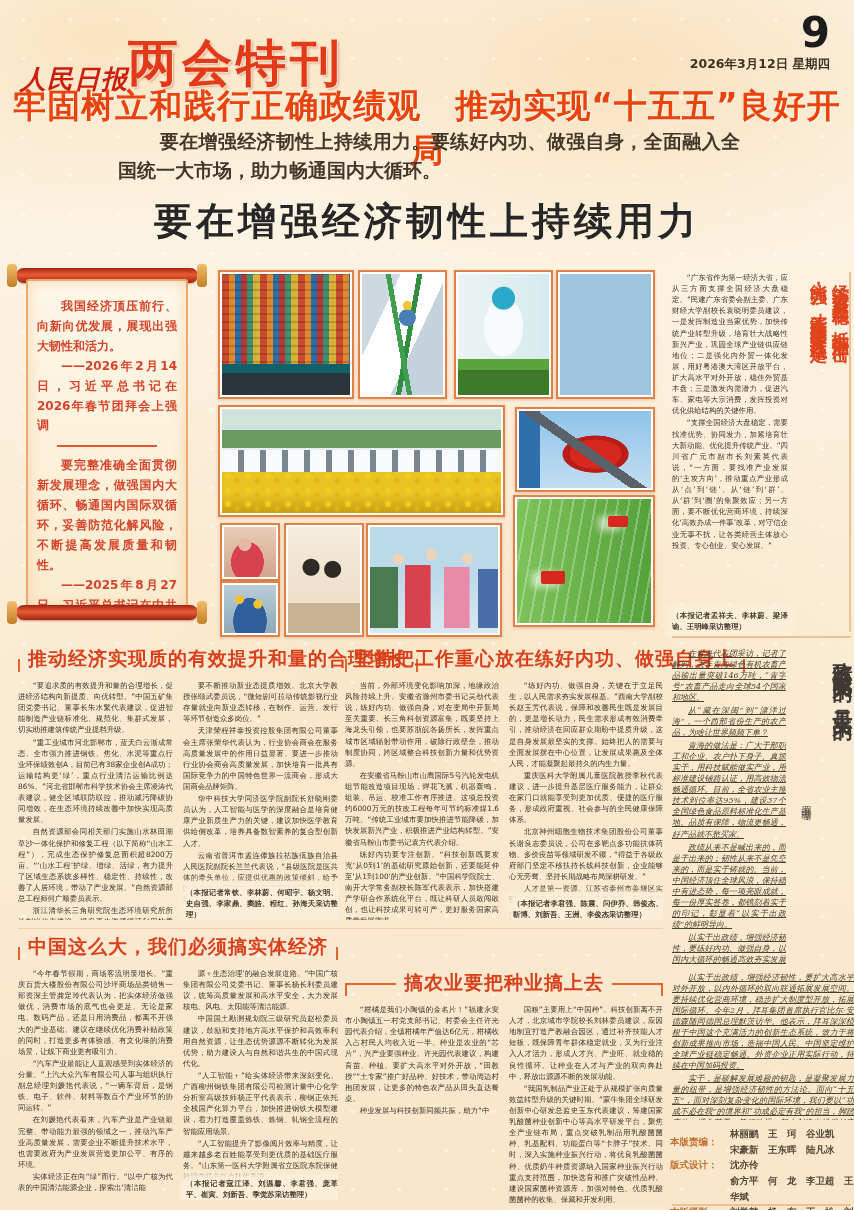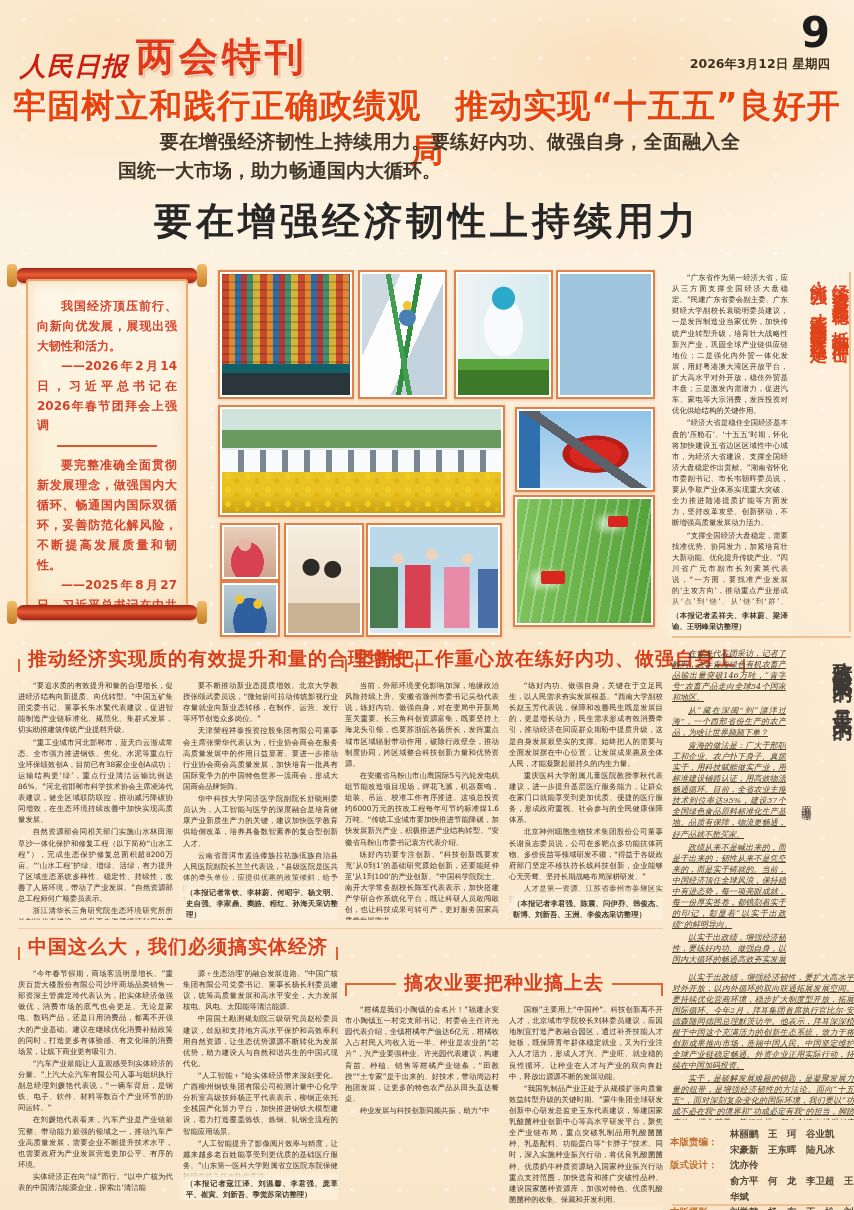--- a/index.html
+++ b/index.html
@@ -10,22 +10,22 @@
       radial-gradient(620px 300px at 72% 5%, rgba(246,198,138,.45), transparent 70%),
       radial-gradient(520px 280px at 12% 3%, rgba(248,212,162,.55), transparent 70%),
       radial-gradient(700px 400px at 50% 55%, rgba(250,224,186,.5), transparent 75%),
       linear-gradient(180deg,#fdf7ea 0%,#fcefdb 35%,#f9e6ca 100%);
     background-size:47px 39px,auto,auto,auto,auto;}
   .abs{position:absolute;}
 
   
   .paper-name{font-family:"DejaVu Serif",serif;font-style:italic;font-weight:700;
     font-size:26px;color:#cc1d0f;letter-spacing:1px;}
-  .edition{font-size:39px;font-weight:900;color:#e23a18;letter-spacing:4px;
-    text-shadow:1px 1px 0 rgba(255,255,255,.6),2px 2px 2px rgba(190,60,10,.35);margin-left:8px;}
+  .edition{font-size:50px;font-weight:900;color:#e23a18;letter-spacing:4px;
+    text-shadow:1px 1px 0 rgba(255,255,255,.6),2px 2px 2px rgba(190,60,10,.35);}
   .page-number{font-size:42px;font-weight:700;color:#1c1c1c;line-height:1;text-align:right;}
   .page-date{font-size:12.5px;font-weight:700;color:#3e3120;margin-top:2px;text-align:right;}
 
   .banner-headline{left:0;right:0;top:84px;text-align:center;font-size:33px;font-weight:900;
     color:#e8430c;letter-spacing:1px;text-shadow:1px 1px 0 rgba(255,255,255,.65);}
   .banner-sub{left:118px;top:127px;width:622px;font-size:19px;font-weight:700;color:#42382a;
     line-height:1.55;text-indent:2.2em;text-align:justify;}
   .section-title{left:0;right:0;top:196px;text-align:center;font-size:38px;font-weight:900;
     color:#262626;letter-spacing:4px;}
 
@@ -215,21 +215,20 @@
       <div class="im im-rice">
         <div class="machine" style="left:68%;top:14%;width:20px;height:11px;"></div>
         <div class="machine" style="left:18%;top:58%;width:24px;height:13px;"></div>
       </div>
     </div>
   </div>
 
   <div class="abs" style="left:672px;top:270px;width:180px;height:362px;">
     <div class="abs small-body" style="left:0;top:2px;width:116px;height:358px;overflow:hidden;">
         <p>“广东省作为第一经济大省，应从三方面支撑全国经济大盘稳定。”民建广东省委会副主委、广东财经大学副校长袁晓明委员建议，一是发挥制造业当家优势，加快传统产业转型升级，培育壮大战略性新兴产业，巩固全球产业链供应链地位；二是强化内外贸一体化发展，用好粤港澳大湾区开放平台，扩大高水平对外开放，稳住外贸基本盘；三是激发内需潜力，促进汽车、家电等大宗消费，发挥投资对优化供给结构的关键作用。</p>
-        <p>“经济大省是稳住全国经济基本盘的‘压舱石’。‘十五五’时期，怀化将加快建设五省边区区域性中心城市，为经济大省建设、支撑全国经济大盘稳定作出贡献。”湖南省怀化市委副书记、市长韦朝晖委员说，要从争取产业体系实现重大突破、全力推进陆港提质扩能等方面发力，坚持改革攻坚、创新驱动，不断增强高质量发展动力活力。</p>
         <p>“支撑全国经济大盘稳定，需要找准优势、协同发力，加紧培育壮大新动能、优化提升传统产业。”四川省广元市副市长刘素英代表说，“一方面，要找准产业发展的‘主攻方向’，推动重点产业形成从‘点’到‘链’、从‘链’到‘群’、从‘群’到‘圈’的集聚效应；另一方面，要不断优化营商环境，持续深化‘高效办成一件事’改革，对守信企业无事不扰，让各类经营主体放心投资、专心创业、安心发展。”</p>
       </div>
     <p class="byline abs" style="left:0;bottom:0;width:116px;">（本报记者孟祥夫、李林蔚、梁泽谕、王明峰采访整理）</p>
     <div class="abs v-headline econ-head">
       <span>经济大省发展底盘稳、抵御外部冲击</span>
       <span>能力强，才能支撑全国经济大盘稳定</span>
     </div>
   </div>
   <div class="abs rule" style="left:849px;top:272px;width:2px;height:360px;"></div>
   <div class="abs rule" style="left:672px;top:636px;width:179px;height:2px;"></div>
@@ -321,21 +320,21 @@
   </div>
 
   <div class="article" style="left:345px;top:934px;width:318px;height:272px;margin-top:36px;">
     <div class="a-head">
       <span class="tick tick-l"></span>
       <h3>搞农业要把种业搞上去</h3>
       <span class="tick tick-r"></span>
     </div>
     <div class="a-body" style="height:232px;">
       <div class="a-col small-body">
-          <p>“柑橘是我们小陶镇的金名片！”福建永安市小陶镇五一村党支部书记、村委会主任许光园代表介绍，全镇柑橘年产值达6亿元，柑橘收入占村民人均收入近一半。种业是农业的“芯片”，兴产业要强种业。许光园代表建议，构建育苗、种植、销售等柑橘产业链条，“田教授”“土专家”是干出来的、好技术，带动周边村抱团发展，让更多的特色农产品从田头直达餐桌。</p>
+          <p>“柑橘是我们小陶镇的金名片！”福建永安市小陶镇五一村党支部书记、村委会主任许光园代表介绍，全镇柑橘年产值达6亿元，柑橘收入占村民人均收入近一半。种业是农业的“芯片”，兴产业要强种业。许光园代表建议，构建育苗、种植、要扩大高水平对外开放，“田教授”“土专家”推广好品种、好技术，带动周边村抱团发展，让更多的特色农产品从田头直达餐桌。</p>
           <p>种业发展与科技创新同频共振，助力“中</p>
         </div>
       <div class="a-col small-body">
           <p>国粮”主要用上“中国种”。科技创新离不开人才，北京城市学院校长刘林委员建议，应因地制宜打造产教融合园区，通过补齐技能人才短板，既保障青年群体稳定就业，又为行业注入人才活力，形成人才兴、产业旺、就业稳的良性循环。让种业在人才与产业的双向奔赴中，释放出源源不断的发展动能。</p>
           <p>“我国乳制品产业正处于从规模扩张向质量效益转型升级的关键时期。”蒙牛集团全球研发创新中心研发总监史玉东代表建议，筹建国家乳酸菌种业创新中心等高水平研发平台，聚焦全产业链布局，重点突破乳制品用乳酸菌菌种、乳基配料、功能蛋白等“卡脖子”技术。同时，深入实施种业振兴行动，将优良乳酸菌菌种、优质奶牛种质资源纳入国家种业振兴行动重点支持范围，加快选育和推广突破性品种。建设国家菌种资源库，加强对特色、优质乳酸菌菌种的收集、保藏和开发利用。</p>
         </div>
       <p class="byline abs" style="right:0;bottom:0;width:150px;">（本报记者王浩、钟自炜、闫伊乔、曹雄炜采访整理）</p>
     </div>
   </div>
 

